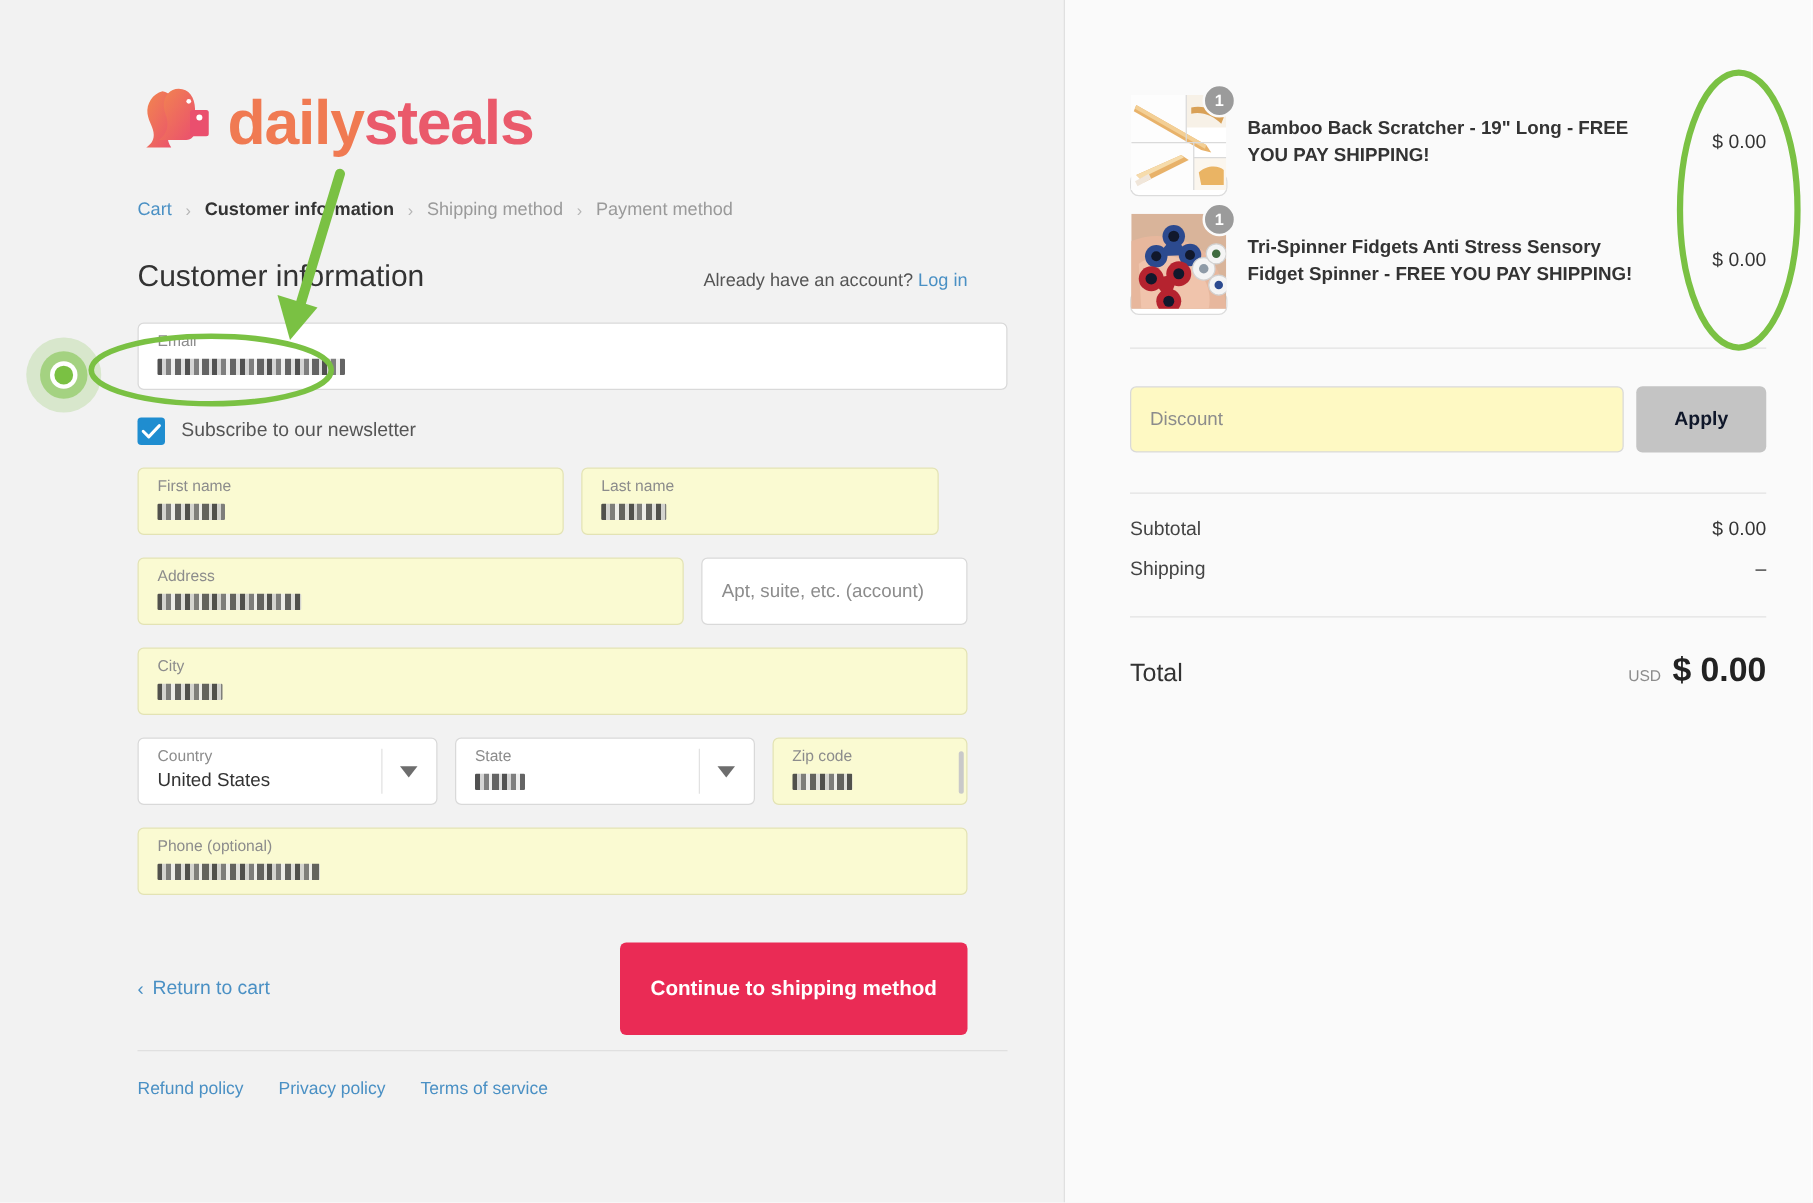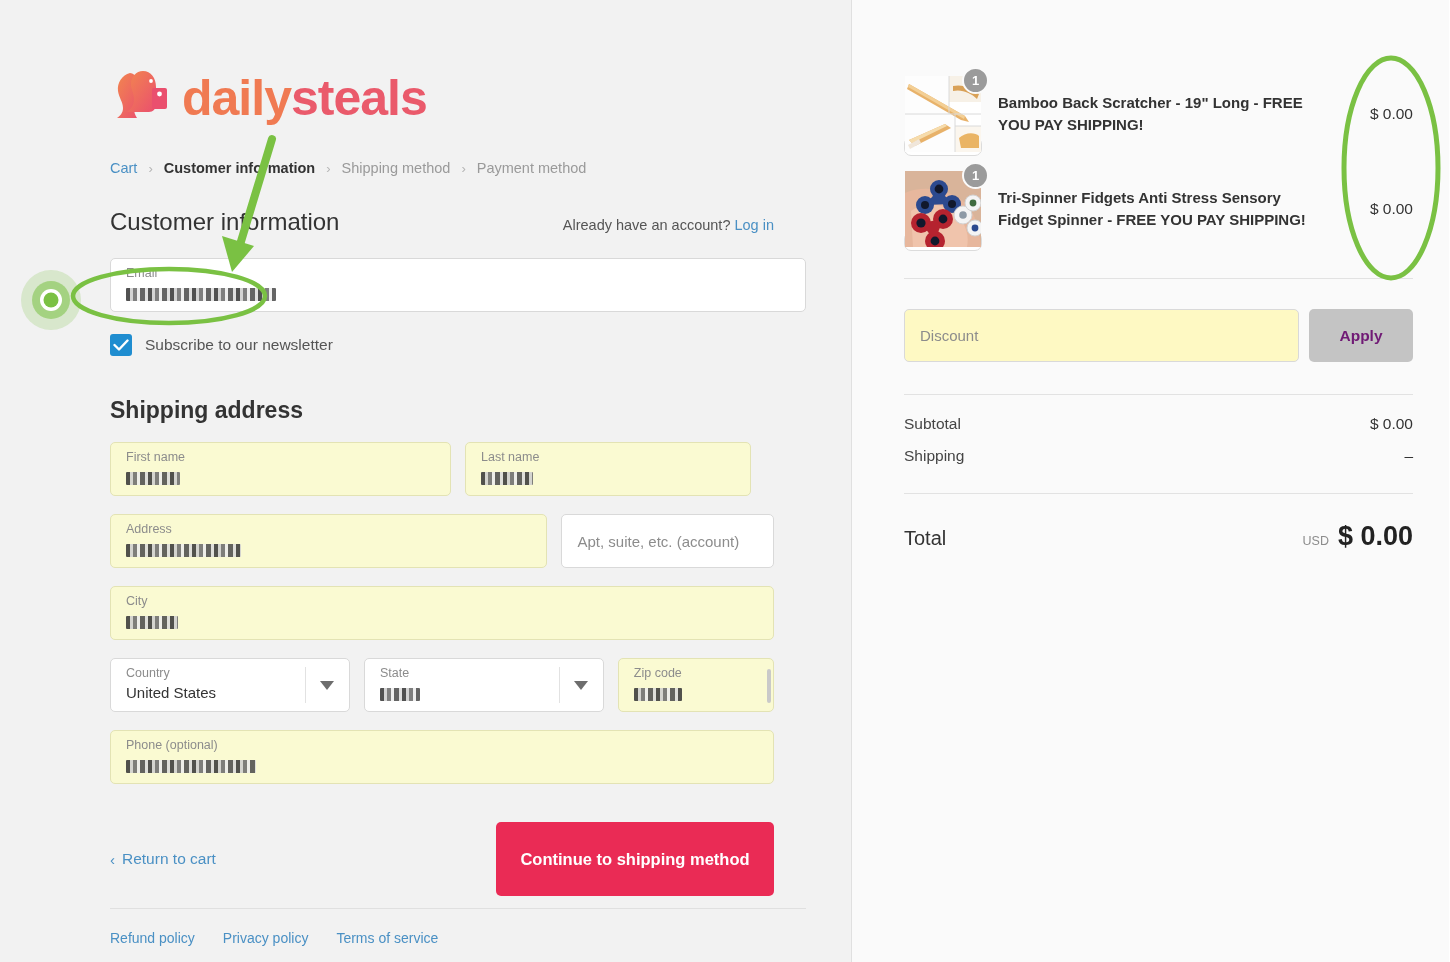--- a/index.html
+++ b/index.html
@@ -129,21 +129,21 @@
              line-height: 1.45; }
   .li-price { font-size: 15.5px; color: #333333; white-space: nowrap;
               width: 86px; text-align: right; }
 
   .s-rule { height: 1px; background: #e2e2e2; }
   .disc-row { display: flex; gap: 10px; margin: 30px 0 0 0; }
   .disc-input { flex: 1; height: 53px; border: 1px solid #d9d9d9; border-radius: 5px;
                 background: #fef9c3; font-size: 15px; color: #8c8c8c;
                 padding: 0 15px; font-family: "Liberation Sans", sans-serif; }
   .disc-input::placeholder { color: #8c8c8c; }
-  .btn-apply { width: 104px; height: 53px; background: #c4c4c4; color: #701a75;
+  .btn-apply { width: 104px; height: 53px; background: #c4c4c4; color: #0f172a;
                border: none; border-radius: 5px; font-size: 15.5px;
                font-weight: bold; cursor: pointer;
                font-family: "Liberation Sans", sans-serif; }
 
   .tot-row { display: flex; justify-content: space-between; align-items: baseline;
              margin-top: 20px; }
   .tot-label { font-size: 15.5px; color: #444444; }
   .tot-val { font-size: 15.5px; color: #333333; }
   .grand-row { display: flex; justify-content: space-between; align-items: baseline;
                margin-top: 27px; }
@@ -211,21 +211,20 @@
 
       <div class="check-row">
         <span class="cbox">
           <svg width="16" height="14" viewBox="0 0 16 14">
             <path d="M1.5 7 L6 11.5 L14.5 2.5" stroke="#ffffff" stroke-width="2.4" fill="none" stroke-linecap="round" stroke-linejoin="round"></path>
           </svg>
         </span>
         <span class="check-label">Subscribe to our newsletter</span>
       </div>
 
-      <h2 class="ship-title">Shipping address</h2>
 
       <div class="frow">
         <div class="field filled w-first">
           <span class="f-label">First name</span>
           <span class="f-value">
             <span class="redacted" style="width:54px"></span>
           </span>
         </div>
         <div class="field filled w-last">
           <span class="f-label">Last name</span>

